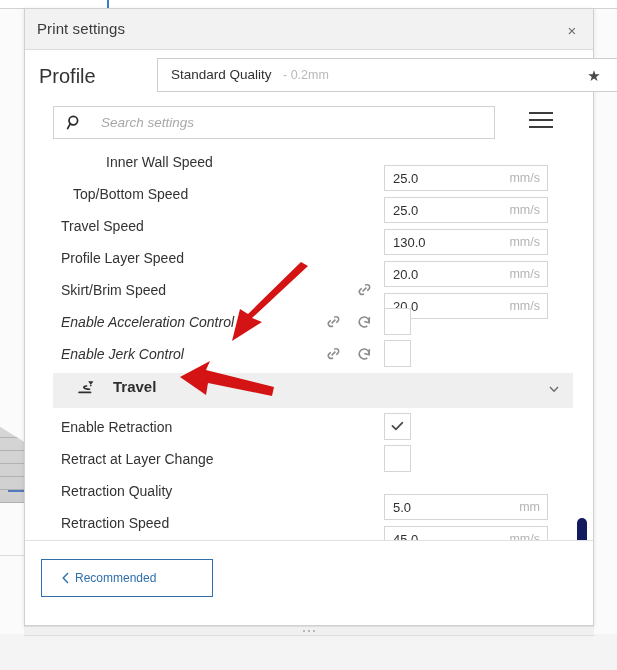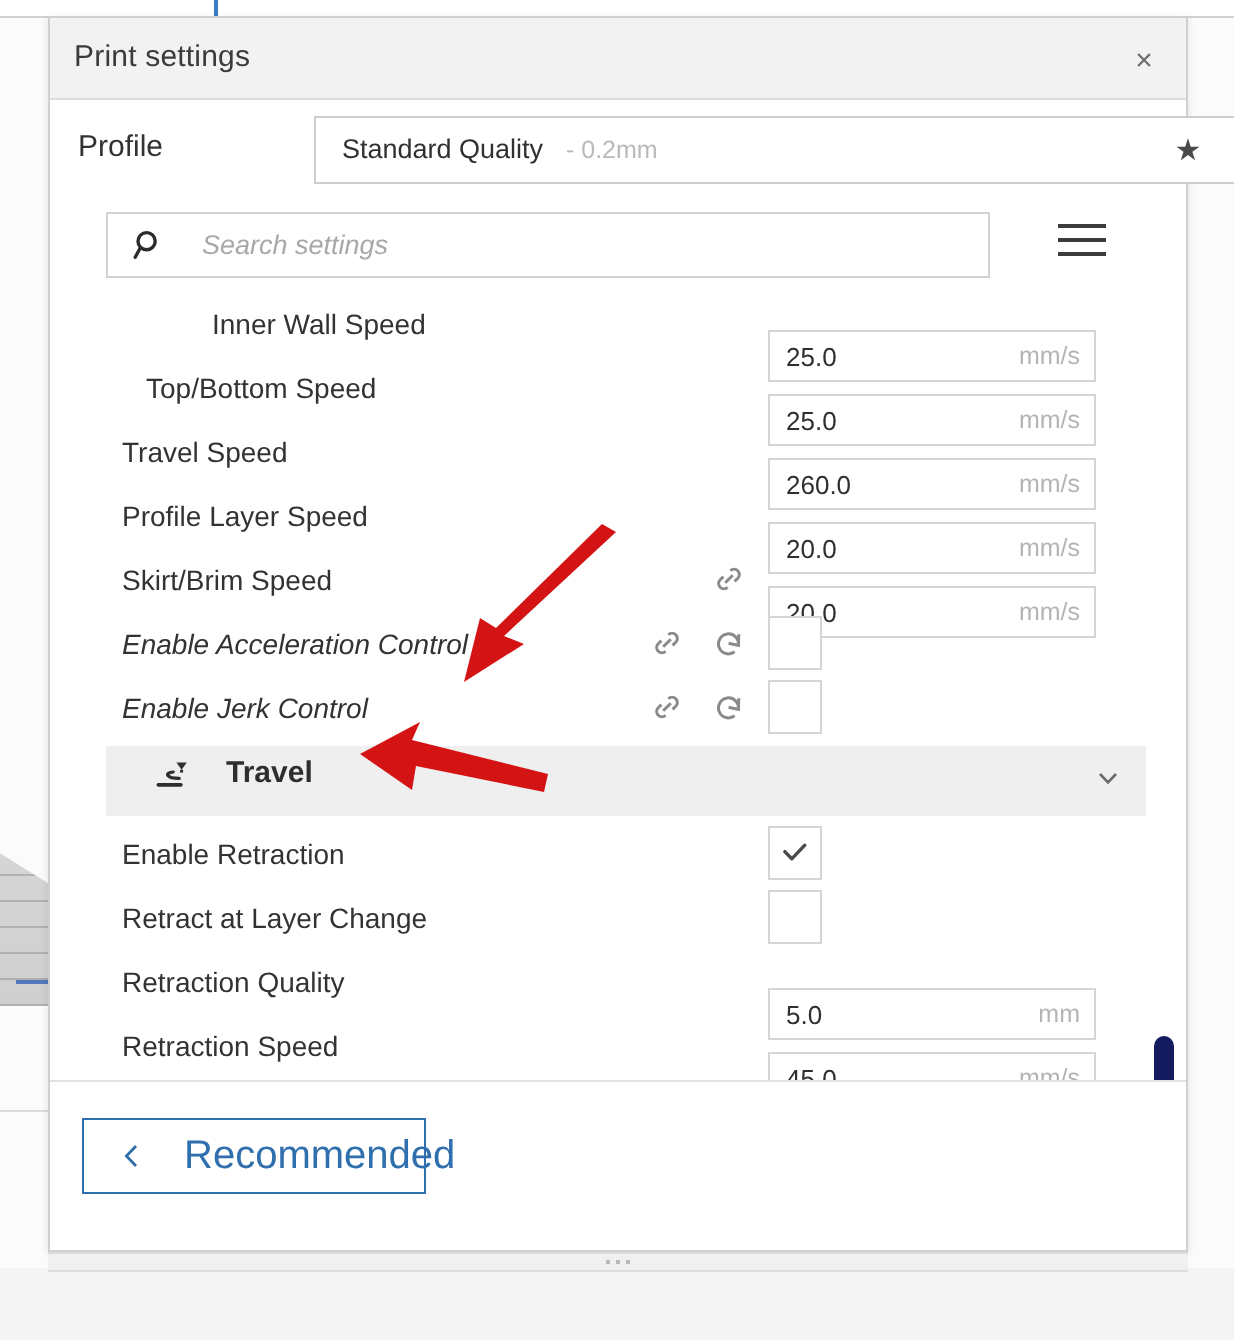--- a/index.html
+++ b/index.html
@@ -141,21 +141,21 @@
   }
 
   
   .profile-row {
     position: relative;
     height: 53px;
   }
   .profile-label {
     position: absolute;
     left: 14px; top: 15px;
-    font-size: 15px;
+    font-size: 20px;
     color: #333333;
   }
   .profile-select {
     position: absolute;
     left: 132px; top: 8px;
     width: 493px; height: 34px;
     border: 1px solid #cdcdcd;
     background: #ffffff;
     box-sizing: border-box;
     cursor: pointer;
@@ -364,22 +364,22 @@
     box-sizing: border-box;
     cursor: pointer;
     display: flex;
     align-items: center;
   }
   .rec-button .rb-chev {
     margin-left: 18px;
     width: 12px; height: 14px;
   }
   .rec-button .rb-label {
-    margin-left: 20px;
-    font-size: 20px;
+    margin-left: 3px;
+    font-size: 12px;
     color: #2f6fad;
   }
 
   
   .grip {
     position: absolute;
     left: 24px; top: 626px;
     width: 570px; height: 10px;
     background: #f0f0f0;
     border-top: 1px solid #dcdcdc;
@@ -481,21 +481,21 @@
             <div class="slabel ind1">Top/Bottom Speed</div>
             <div class="sfield">
               <div class="sval">25.0</div>
               <div class="sunit">mm/s</div>
             </div>
           </div>
 
           <div class="srow">
             <div class="slabel ind0">Travel Speed</div>
             <div class="sfield">
-              <div class="sval">260.0</div>
+              <div class="sval">130.0</div>
               <div class="sunit">mm/s</div>
             </div>
           </div>
 
           <div class="srow">
             <div class="slabel ind0">Profile Layer Speed</div>
             <div class="sfield">
               <div class="sval">20.0</div>
               <div class="sunit">mm/s</div>
             </div>

